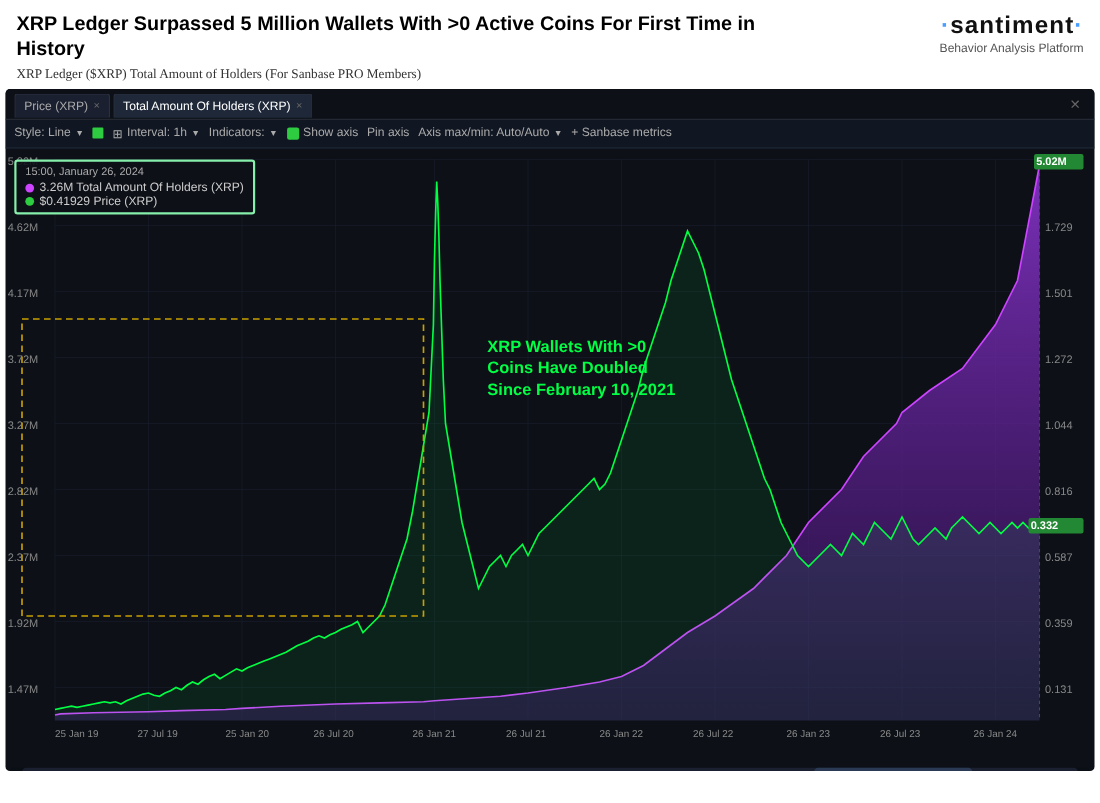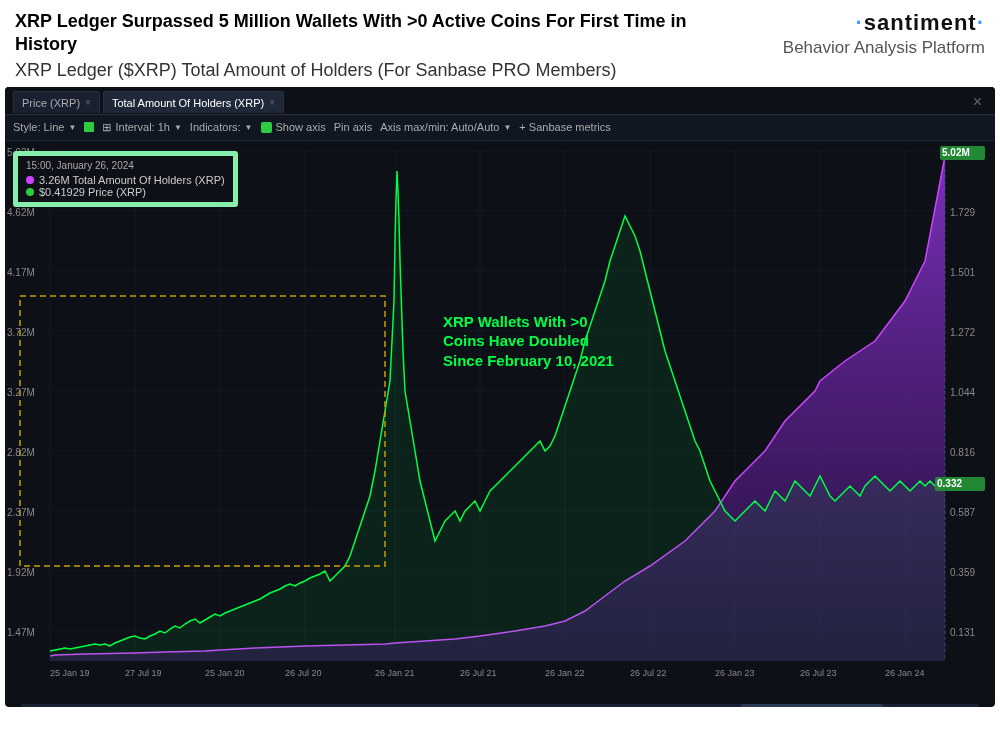--- a/index.html
+++ b/index.html
@@ -23,42 +23,43 @@
 
     .main-title {
       font-size: 18px;
       font-weight: bold;
       color: #000;
       line-height: 1.3;
       max-width: 700px;
     }
 
     .sub-title {
-      font-size: 18px;
+      font-size: 12px;
       color: #333;
       margin-top: 3px;
+      font-family: Liberation Serif, serif;
     }
 
     .santiment-logo {
       display: flex;
       flex-direction: column;
       align-items: flex-end;
       min-width: 160px;
     }
 
     .santiment-name {
       font-size: 22px;
       font-weight: bold;
       color: #111;
       letter-spacing: 1px;
       text-align: center;
     }
 
     .santiment-tagline {
-      font-size: 17px;
+      font-size: 11px;
       color: #555;
       margin-top: 2px;
     }
 
     .chart-container {
       background: #0d1117;
       margin: 0 5px 5px 5px;
       border-radius: 4px;
       height: 620px;
       position: relative;
@@ -148,21 +149,21 @@
       left: 0;
       width: 100%;
       height: 100%;
     }
 
     .tooltip-box {
       position: absolute;
       top: 10px;
       left: 8px;
       background: rgba(13, 17, 23, 0.9);
-      border: 5px solid #86efac;
+      border: 2px solid #86efac;
       padding: 4px 8px;
       font-size: 11px;
       color: #ccc;
       border-radius: 3px;
     }
 
     .tooltip-date {
       color: #aaa;
       font-size: 10px;
       margin-bottom: 3px;

